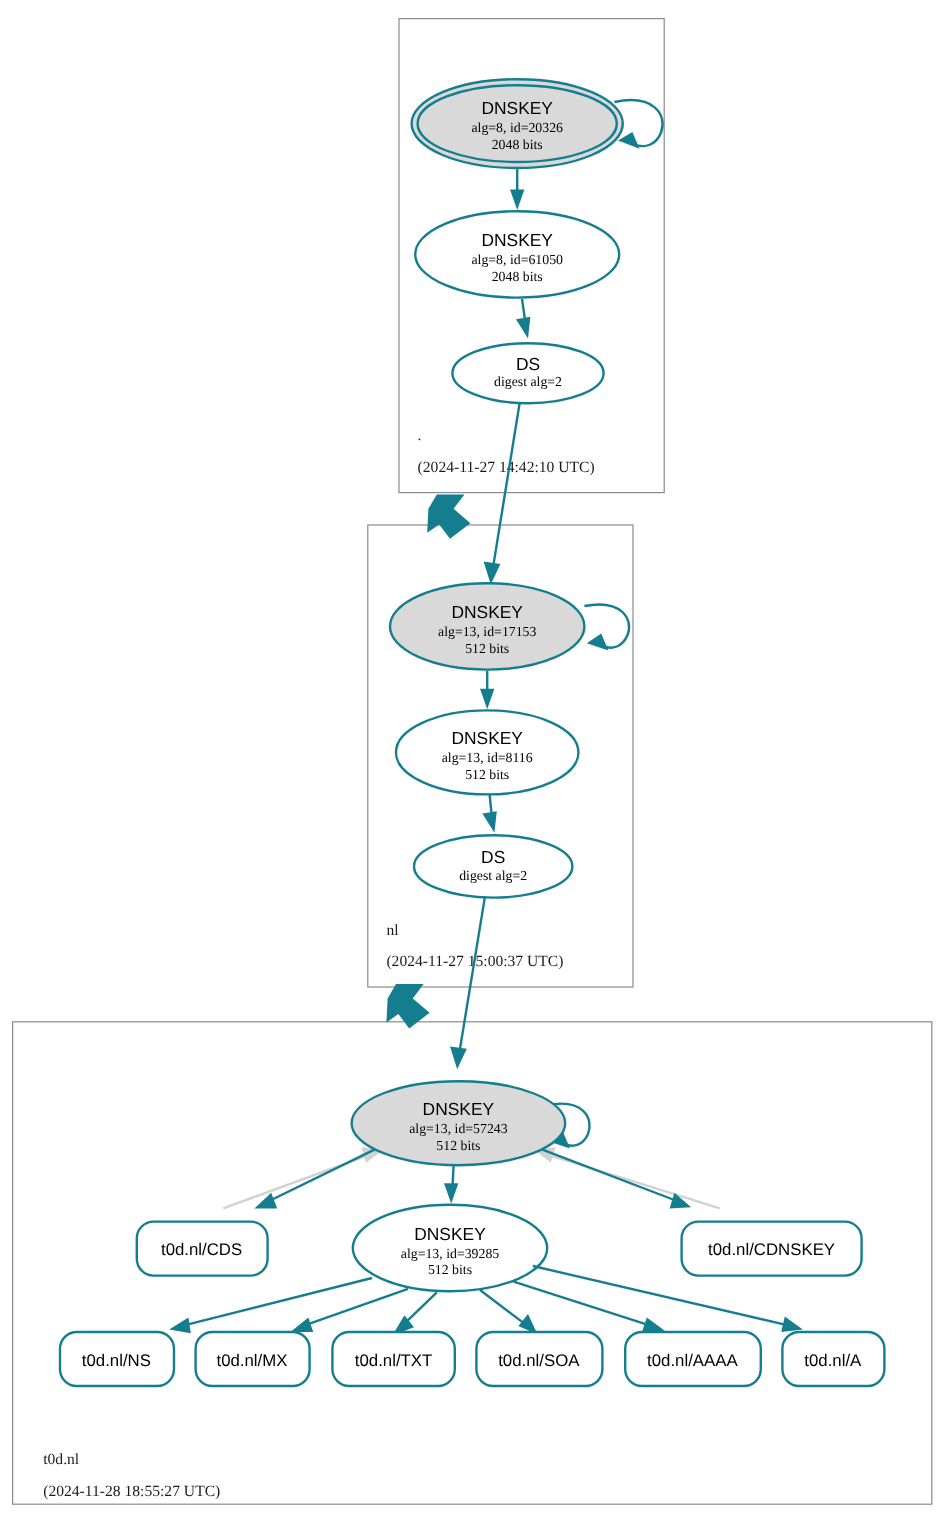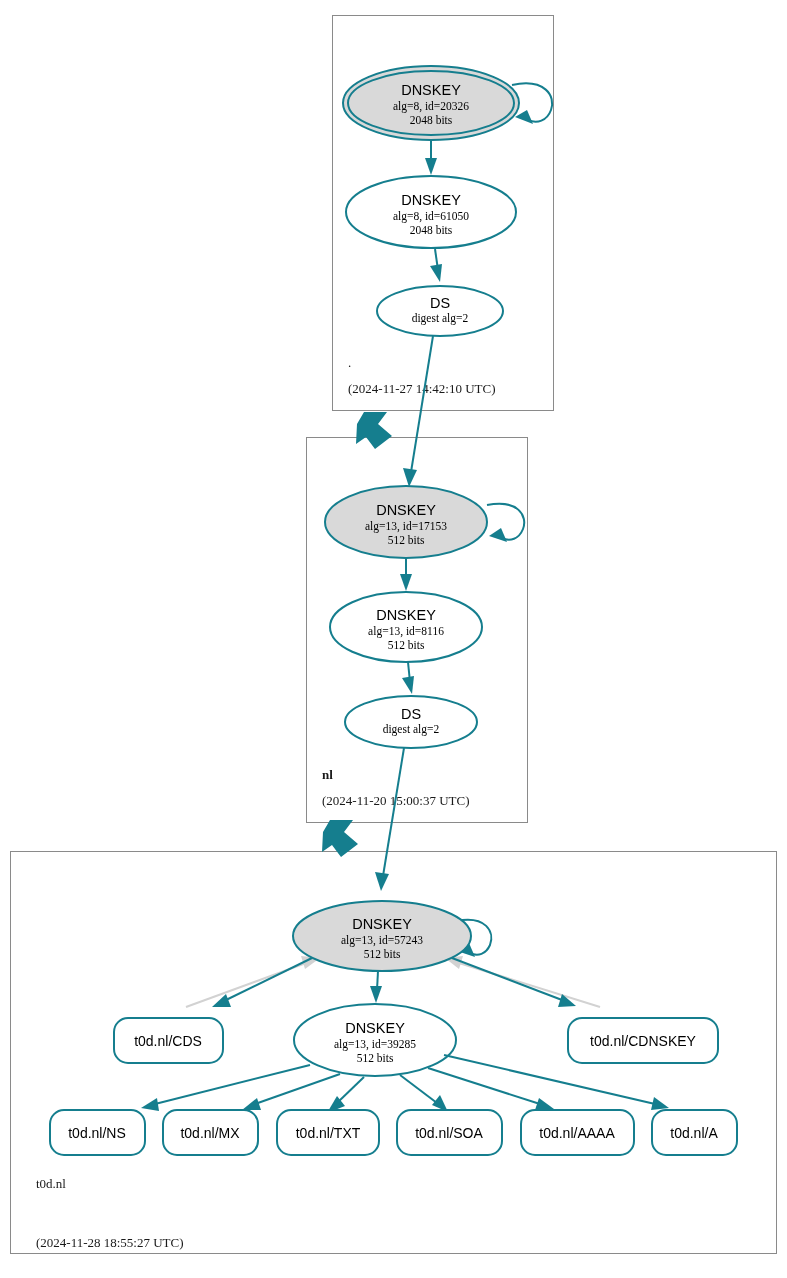--- a/index.html
+++ b/index.html
@@ -99,24 +99,24 @@
 
 <div id="canvas">
 
   <div class="zone-box" style="left:332px; top:15px; width:222px; height:396px;"></div>
   <div class="zone-box" style="left:306px; top:437px; width:222px; height:386px;"></div>
   <div class="zone-box" style="left:10px; top:851px; width:767px; height:403px;"></div>
 
   <div class="zone-label" style="left:348px; top:355px;">.</div>
   <div class="zone-time" style="left:348px; top:381px;">(2024-11-27 14:42:10 UTC)</div>
 
-  <div class="zone-label" style="left:322px; top:767px;font-weight:bold;">nl</div>
-  <div class="zone-time" style="left:322px; top:793px;">(2024-11-20 15:00:37 UTC)</div>
-
-  <div class="zone-label" style="left:36px; top:1176px;">t0d.nl</div>
+  <div class="zone-label" style="left:322px; top:767px;">nl</div>
+  <div class="zone-time" style="left:322px; top:793px;">(2024-11-27 15:00:37 UTC)</div>
+
+  <div class="zone-label" style="left:36px; top:1208px;">t0d.nl</div>
   <div class="zone-time" style="left:36px; top:1235px;">(2024-11-28 18:55:27 UTC)</div>
 
   <svg id="gfx" viewBox="0 0 787 1278" xmlns="http://www.w3.org/2000/svg">
 
     <g>
       <path class="edge" d="M 512,85 C 545,78 556,96 551,110 C 547,121 537,124 528,120"></path>
       <polygon class="arrowfill" points="533,124 515,117 527,110"></polygon>
     </g>
 
     <g>

